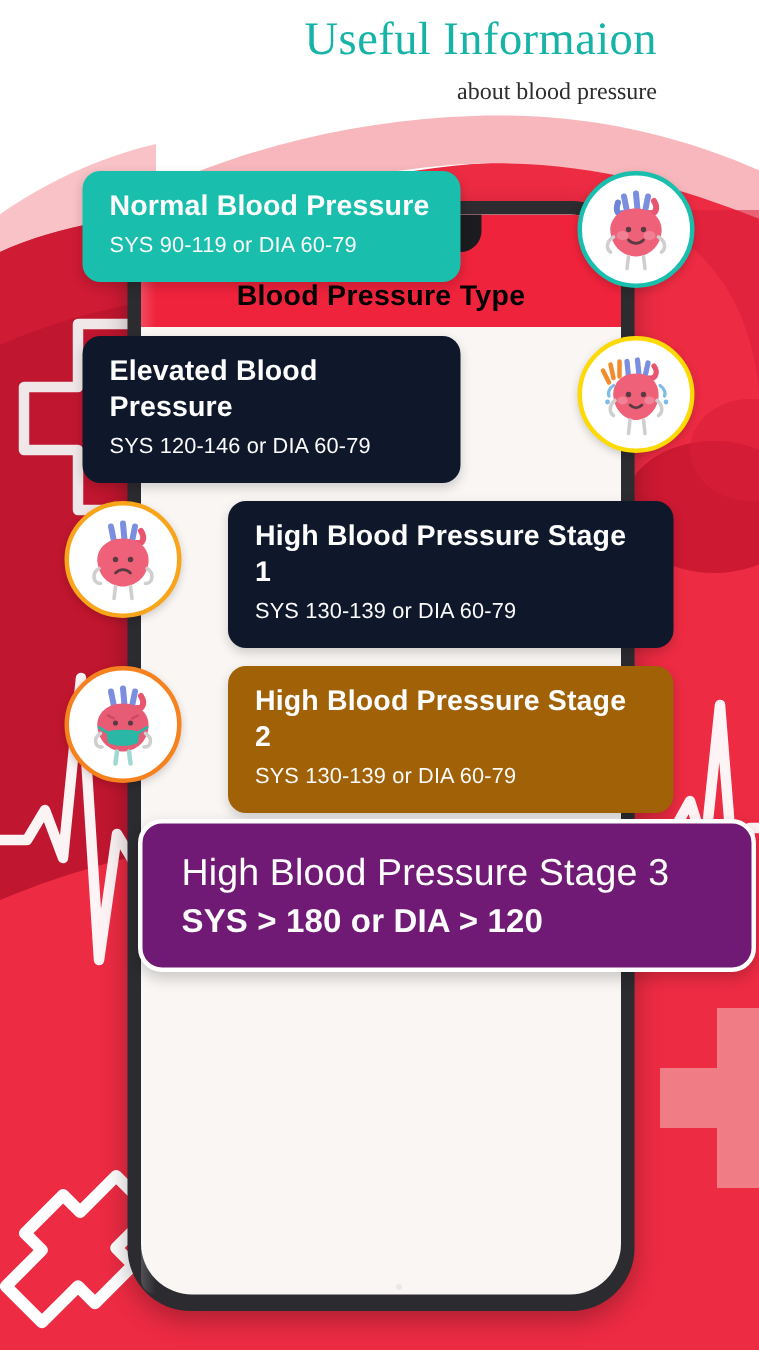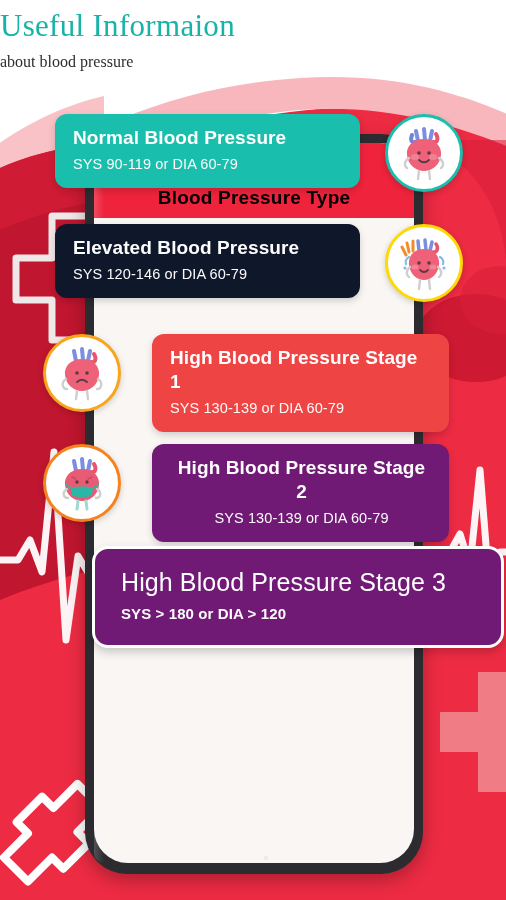--- a/index.html
+++ b/index.html
@@ -12,21 +12,21 @@
   }
   #stage { position:relative; width:506px; height:900px; overflow:hidden; background:#ffffff; }
 
   
   .bg-layer { position:absolute; inset:0; overflow:hidden; }
   .bg-svg { position:absolute; left:0; top:0; }
 
   
   .header {
     position:absolute; left:0; top:8px; width:438px;
-    text-align:left; z-index:6;
+    text-align:right; z-index:6;
   }
   .header .line1 {
     font-family:"Liberation Serif", serif;
     font-size:31px; color:#16b3a6; letter-spacing:.3px; line-height:36px;
     font-weight:400;
   }
   .header .line2 {
     font-family:"Liberation Serif", serif;
     font-size:16px; color:#2d2d2d; line-height:32px; margin-top:2px;
     font-weight:400;
@@ -96,21 +96,21 @@
   }
   .card .t {
     font-size:19px; font-weight:bold; line-height:24px;
     color:#fdfdfd; letter-spacing:.1px;
   }
   .card .s {
     font-size:14.5px; font-weight:normal; line-height:20px;
     margin-top:4px; color:#fbfbfb; letter-spacing:.1px;
   }
 
-  .card.left  { left:55px; width:305px; }
+  .card.left  { left:55px; width:252px; }
   .card.right { left:152px; width:297px; }
 
   .badge {
     position:absolute; top:14px;
     width:78px; height:78px; border-radius:50%;
     background:#ffffff;
     border:3px solid #cccccc;
     box-shadow:0 2px 6px rgba(0,0,0,.18);
     display:flex; align-items:center; justify-content:center;
     overflow:hidden;
@@ -122,21 +122,21 @@
   
   .row.wide { height:128px; }
   .card.wide {
     left:48px; width:412px; top:6px;
     border:3px solid #ffffff;
     border-radius:16px;
     padding:18px 20px 20px 26px;
     box-shadow:0 4px 10px rgba(0,0,0,.2);
   }
   .card.wide .t { font-size:25px; line-height:30px; font-weight:400; }
-  .card.wide .s { font-size:15px; line-height:22px; margin-top:6px; font-weight:bold;}
+  .card.wide .s { font-size:22px; line-height:22px; margin-top:6px; font-weight:bold;}
 </style>
 </head>
 <body>
 
 <div id="stage">
 
   <div class="bg-layer">
     <svg class="bg-svg" width="506" height="900" viewBox="0 0 506 900" xmlns="http://www.w3.org/2000/svg">
       <rect x="0" y="0" width="506" height="900" fill="#ffffff"></rect>
 
@@ -244,21 +244,21 @@
           <path d="M38,9 C41,14 39,18 35,17" stroke="#e8556f" stroke-width="4" stroke-linecap="round" fill="none"></path>
           <path d="M26,14 C14,14 8,22 9,30 C10,40 18,46 26,46 C34,46 42,40 43,30 C44,22 38,14 26,14 Z" fill="#ef6178"></path>
           <circle cx="21" cy="28" r="1.8" fill="#5a3b44"></circle>
           <circle cx="31" cy="28" r="1.8" fill="#5a3b44"></circle>
           <path d="M21,37 C24,34 28,34 31,37" stroke="#5a3b44" stroke-width="1.8" fill="none" stroke-linecap="round"></path>
           <path d="M21,46 L20,54 M31,46 L32,54" stroke="#cfcfcf" stroke-width="2.4" stroke-linecap="round"></path>
           <path d="M10,34 C5,37 6,44 11,44" stroke="#cfcfcf" stroke-width="2.4" fill="none" stroke-linecap="round"></path>
           <path d="M42,34 C47,37 46,44 41,44" stroke="#cfcfcf" stroke-width="2.4" fill="none" stroke-linecap="round"></path>
         </svg>
       </div>
-      <div class="card right" style="background: #ef4444;">
+      <div class="card right" style="background: #0f172a;">
         <div class="t">High Blood Pressure Stage 1</div>
         <div class="s">SYS 130-139 or DIA 60-79</div>
       </div>
     </div>
 
     <div class="row">
       <div class="badge at-left" style="border-color: rgb(246, 130, 31);">
         <svg width="52" height="56" viewBox="0 0 52 56" xmlns="http://www.w3.org/2000/svg">
           <path d="M18,6 L20,16 M26,4 L27,15 M34,6 L32,16" stroke="#7b8ee0" stroke-width="4" stroke-linecap="round" fill="none"></path>
           <path d="M38,9 C41,14 39,18 35,17" stroke="#e8556f" stroke-width="4" stroke-linecap="round" fill="none"></path>
@@ -266,21 +266,21 @@
           <path d="M16,22 L20,24 M36,22 L32,24" stroke="#c94a62" stroke-width="1.6" stroke-linecap="round"></path>
           <circle cx="21" cy="27" r="1.7" fill="#5a3b44"></circle>
           <circle cx="31" cy="27" r="1.7" fill="#5a3b44"></circle>
           <path d="M15,33 C19,31 33,31 37,33 L36,40 C32,43 20,43 16,40 Z" fill="#2bb7a6"></path>
           <path d="M15,33 L10,30 M37,33 L42,30" stroke="#2bb7a6" stroke-width="1.8" fill="none" stroke-linecap="round"></path>
           <path d="M22,46 L21,54 M30,46 L31,54" stroke="#9fd9d2" stroke-width="3" stroke-linecap="round"></path>
           <path d="M11,34 C6,37 7,43 12,43" stroke="#cfcfcf" stroke-width="2.4" fill="none" stroke-linecap="round"></path>
           <path d="M41,34 C46,37 45,43 40,43" stroke="#cfcfcf" stroke-width="2.4" fill="none" stroke-linecap="round"></path>
         </svg>
       </div>
-      <div class="card right" style="background: #701a75; text-align: center;">
+      <div class="card right" style="background: #a16207;">
         <div class="t">High Blood Pressure Stage 2</div>
         <div class="s">SYS 130-139 or DIA 60-79</div>
       </div>
     </div>
 
     <div class="row wide">
       <div class="card wide" style="background: #701a75; margin-left: 44px;">
         <div class="t">High Blood Pressure Stage 3</div>
         <div class="s">SYS &gt; 180 or DIA &gt; 120</div>
       </div>

